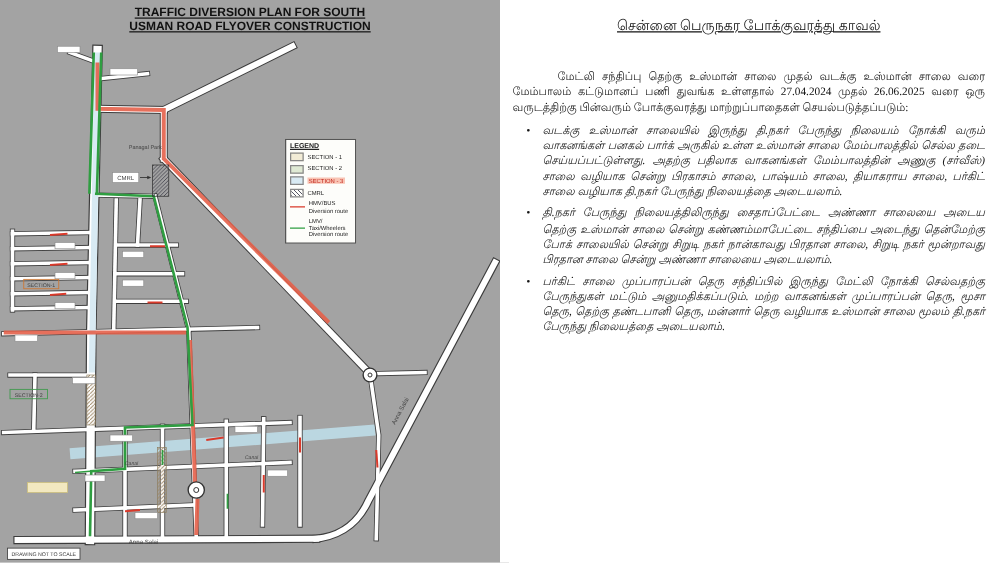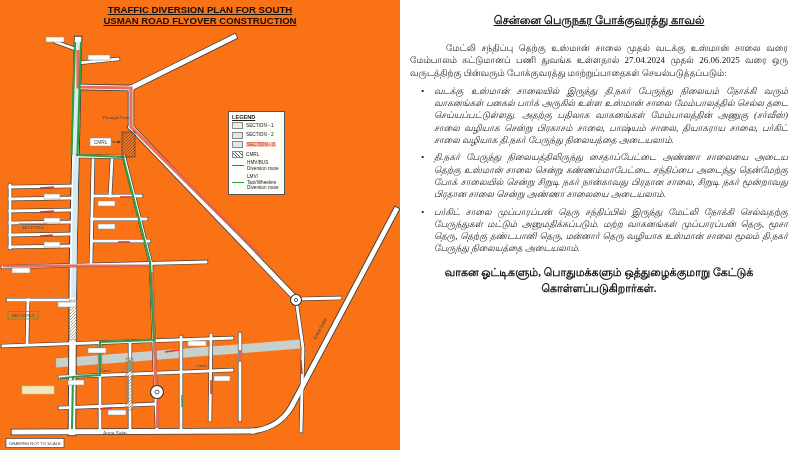--- a/index.html
+++ b/index.html
@@ -1,19 +1,19 @@
 <!DOCTYPE html>
 <html><head>
 <meta charset="utf-8">
 <style>
   html,body{margin:0;padding:0;background:#fff;}
   body{width:800px;height:450px;overflow:hidden;display:flex;font-family:"Liberation Serif",serif;}
 
   
-  .map-pane{position:relative;flex:0 0 400px;width:400px;height:450px;background:#f97316;}
+  .map-pane{position:relative;flex:0 0 400px;width:400px;height:450px;background:#a3a3a3;}
   .map-pane svg{display:block;width:400px;height:450px;}
   .mtitle{font-family:"Liberation Sans",sans-serif;font-weight:bold;font-size:9.6px;fill:#111;}
   .rc{fill:none;stroke:#3c3c3c;stroke-linecap:square;}
   .rf{fill:none;stroke:#ffffff;stroke-linecap:square;}
   .w9{stroke-width:8.5}.w7{stroke-width:6.6}
   .w7c{stroke-width:6.4}.w5{stroke-width:4.8}
   .w5c{stroke-width:4.2}.w3{stroke-width:2.9}
   .blueroad{fill:none;stroke:#d8eaf3;stroke-width:5;}
   .red{fill:none;stroke:#e4604a;stroke-width:3.2;opacity:.9;}
   .reddash{fill:none;stroke:#d93a2b;stroke-width:1.6;}
@@ -35,21 +35,21 @@
   .sw1{background:#f2ecd6}.sw2{background:#dfead4}.sw3{background:#d8eaf3}
   .swh{background:repeating-linear-gradient(45deg,#556 0,#556 .6px,transparent .6px,transparent 2.4px);}
   .lline{width:12px;height:0;flex:0 0 auto;}
   .lred{border-top:1.8px solid #d93a2b}.lgrn{border-top:1.8px solid #2f9e41}
   .llabel{font-size:4.7px;line-height:1.18;color:#222;}
   .lhl{color:#c0241a;background:rgba(242,110,75,.4);padding:0 1px;}
 
   
   .doc-pane{flex:0 0 400px;width:400px;height:450px;box-sizing:border-box;
     padding:14px 12px 0 10px;color:#141414;overflow:hidden;}
-  .doc-heading{margin:0 0 14px;text-align:center;font-size:11.3px;font-weight:bold;
+  .doc-heading{margin:0 0 27px;text-align:center;font-size:11.3px;font-weight:normal;
     text-decoration:underline;}
   .doc-subheading{margin:0 0 11px;text-align:center;font-size:10.8px;font-weight:bold;
     text-decoration:underline;}
   .doc-intro{margin:0 0 6px;font-size:9px;line-height:12.3px;text-align:justify;text-indent:36px;}
   .routes{margin:0 0 6px;padding:0 0 0 24px;list-style:none;}
   .routes li{position:relative;font-size:9px;line-height:12.3px;text-align:justify;margin:0 0 5px;font-style:italic;}
   .routes li::before{content:"\2022";position:absolute;left:-13px;top:0;font-size:9px;}
   .doc-closing{margin:9px 24px 0;text-align:center;font-weight:bold;font-size:11px;line-height:16px;}
 </style>
 </head>
@@ -313,14 +313,13 @@
 </div>
 
 <div class="doc-pane">
   <h1 class="doc-heading">சென்னை பெருநகர போக்குவரத்து காவல்</h1>
   <p class="doc-intro">மேட்லி சந்திப்பு தெற்கு உஸ்மான் சாலை முதல் வடக்கு உஸ்மான் சாலை வரை மேம்பாலம் கட்டுமானப் பணி துவங்க உள்ளதால் 27.04.2024 முதல் 26.06.2025 வரை ஒரு வருடத்திற்கு பின்வரும் போக்குவரத்து மாற்றுப்பாதைகள் செயல்படுத்தப்படும்:</p>
   <ul class="routes">
     <li>வடக்கு உஸ்மான் சாலையில் இருந்து தி.நகர் பேருந்து நிலையம் நோக்கி வரும் வாகனங்கள் பனகல் பார்க் அருகில் உள்ள உஸ்மான் சாலை மேம்பாலத்தில் செல்ல தடை செய்யப்பட்டுள்ளது. அதற்கு பதிலாக வாகனங்கள் மேம்பாலத்தின் அணுகு (சர்வீஸ்) சாலை வழியாக சென்று பிரகாசம் சாலை, பாஷ்யம் சாலை, தியாகராய சாலை, பர்கிட் சாலை வழியாக தி.நகர் பேருந்து நிலையத்தை அடையலாம்.</li>
     <li>தி.நகர் பேருந்து நிலையத்திலிருந்து சைதாப்பேட்டை அண்ணா சாலையை அடைய தெற்கு உஸ்மான் சாலை சென்று கண்ணம்மாபேட்டை சந்திப்பை அடைந்து தென்மேற்கு போக் சாலையில் சென்று சிறுடி நகர் நான்காவது பிரதான சாலை, சிறுடி நகர் மூன்றாவது பிரதான சாலை சென்று அண்ணா சாலையை அடையலாம்.</li>
     <li>பர்கிட் சாலை முப்பாரப்பன் தெரு சந்திப்பில் இருந்து மேட்லி நோக்கி செல்வதற்கு பேருந்துகள் மட்டும் அனுமதிக்கப்படும். மற்ற வாகனங்கள் முப்பாரப்பன் தெரு, மூசா தெரு, தெற்கு தண்டபானி தெரு, மன்னார் தெரு வழியாக உஸ்மான் சாலை மூலம் தி.நகர் பேருந்து நிலையத்தை அடையலாம்.</li>
   </ul>
-  <p class="doc-closing">வாகன ஓட்டிகளும், பொதுமக்களும் ஒத்துழைக்குமாறு கேட்டுக் கொள்ளப்படுகிறார்கள்.</p>
 </div>
 
 </body></html>

